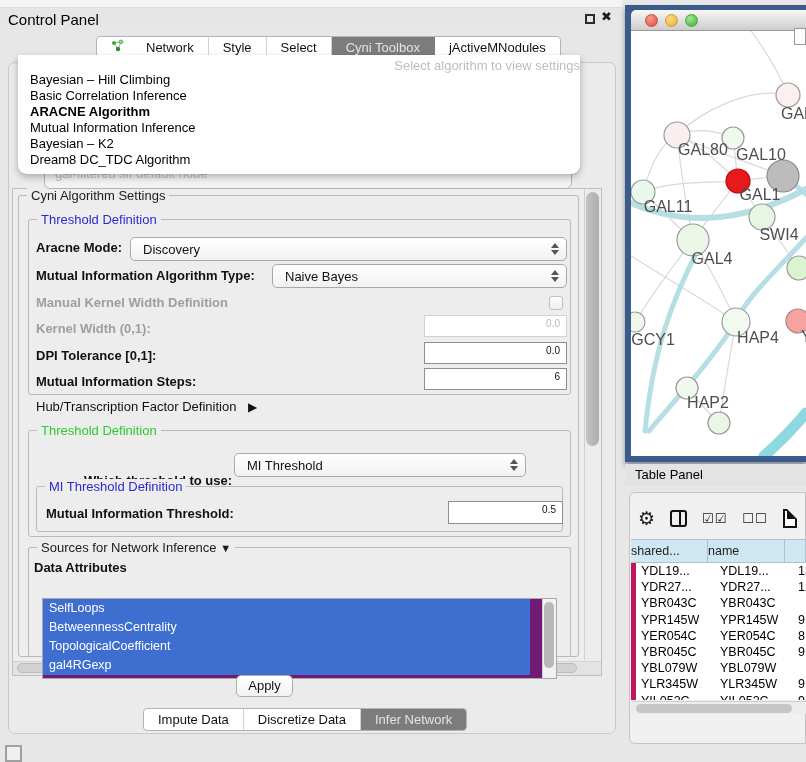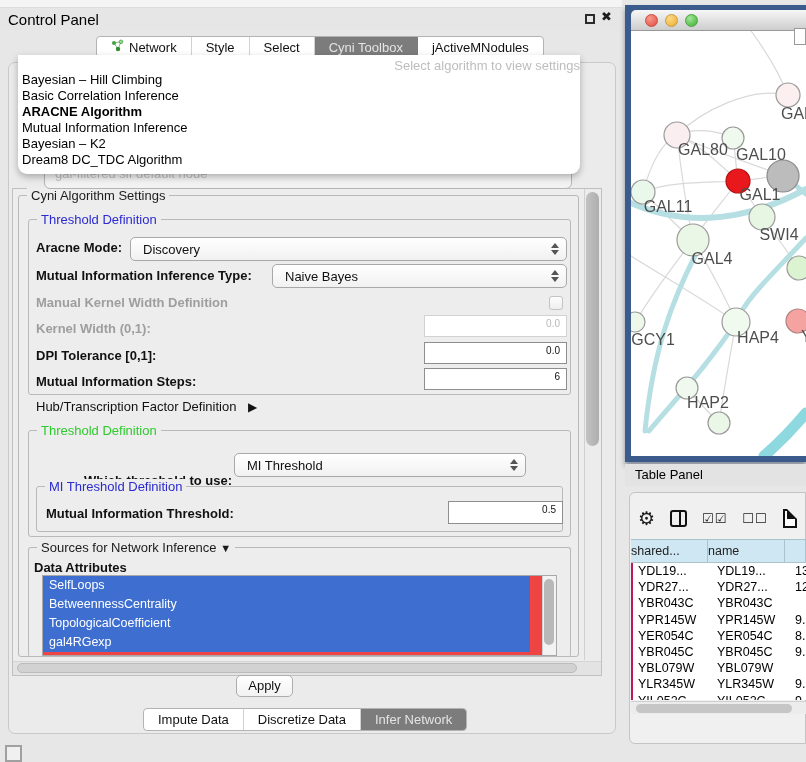--- a/index.html
+++ b/index.html
@@ -16,21 +16,21 @@
 .b{font-weight:bold}
 .dis{color:#9e9e9e}
 
 .topstrip{left:0;top:0;width:622px;height:8px;background:#f4f4f4;border-bottom:1px solid #dcdcdc}
 .titlebar{left:0;top:8px;width:622px;height:22px;background:#e6e6e6}
 .titlebar .t{position:absolute;left:8px;top:3px;font-size:15px;color:#000}
 .floatbtn{position:absolute;left:585px;top:6px;width:10px;height:10px;border:2px solid #2b2b2b;background:transparent}
 .closebtn{position:absolute;left:601px;top:1px;font-size:13px;font-weight:bold;color:#1c1c1c}
 
 .segbar{display:flex;align-items:stretch;background:#fff;border:1px solid #b3b3b3;border-radius:4px;overflow:hidden}
-.seg{display:flex;align-items:center;gap:5px;padding:0 14px;border-right:1px solid #d2d2d2;color:#111;font-size:13px;white-space:nowrap}
+.seg{display:flex;align-items:center;gap:22px;padding:0 14px;border-right:1px solid #d2d2d2;color:#111;font-size:13px;white-space:nowrap}
 .seg:last-child{border-right:none}
 .seg.sel{background:var(--tab-gray);color:#e4e4e4;border-right-color:var(--tab-gray)}
 
 .outerpanel{left:8px;top:62px;width:608px;height:672px;background:#ebebeb;border:1px solid #c9c9c9;border-radius:7px}
 .scrollbox{left:12px;top:188px;width:590px;height:488px;background:var(--panelbg);border:1px solid #c0c0c0}
 .vtrack{left:584px;top:189px;width:17px;height:471px;background:#ececec;border-left:1px solid #d0d0d0}
 .vthumb{left:586px;top:192px;width:13px;height:254px;background:linear-gradient(90deg,#c2c2c2,#aeaeae);border-radius:7px}
 .htrack{left:13px;top:661px;width:588px;height:14px;background:#e3e3e3;border-top:1px solid #d5d5d5}
 .hthumb{left:17px;top:663px;width:560px;height:10px;background:#d2d2d2;border:1px solid #bcbcbc;border-radius:6px}
 
@@ -41,25 +41,25 @@
 .spin{position:absolute;right:7px;top:50%;transform:translateY(-50%);display:flex;flex-direction:column;gap:2px}
 .spin i{width:0;height:0;border-left:4px solid transparent;border-right:4px solid transparent;display:block}
 .spin .up{border-bottom:5px solid #555}
 .spin .dn{border-top:5px solid #555}
 .tf{position:absolute;background:#fff;border:1px solid #8e8e8e;font-size:10px;text-align:right;padding:2px 6px}
 .tf.dis{border-color:#d2d2d2;color:#b9b9b9}
 .checkbox{position:absolute;width:14px;height:14px;border:1px solid #c3c3c3;border-radius:3px;background:linear-gradient(#fdfdfd,#eeeeee)}
 
 .dropdown{left:18px;top:55px;width:562px;height:119px;background:#fff;border-radius:0 0 9px 9px;box-shadow:0 3px 7px rgba(0,0,0,.28);z-index:50}
 .dd-ph{text-align:right;color:#bdbdbd;font-size:13px;padding-top:3px;height:17px}
-.dd-item{padding:0 4px;height:16px;line-height:16px;font-size:13px;color:#000;white-space:nowrap}
+.dd-item{padding:0 12px;height:16px;line-height:16px;font-size:13px;color:#000;white-space:nowrap}
 .dd-item.sel{font-weight:bold}
 .ghostcombo{left:44px;top:159px;width:528px;height:30px;border:1px solid #b4b4b4;border-radius:6px;background:#f2f2f2;color:#bfbfbf;padding:6px 0 0 10px;z-index:1;font-size:13px}
 
-.attrlist{left:42px;top:575px;width:515px;height:81px;background:#ef4444;border:1px solid #a8a8a8;overflow:hidden}
+.attrlist{left:42px;top:598px;width:515px;height:81px;background:#701a75;border:1px solid #a8a8a8;overflow:hidden}
 .attr{height:19px;line-height:19px;padding-left:6px;background:var(--sel-blue);color:#fff;font-size:12.5px;width:487px}
 .attr-sb{position:absolute;right:0;top:0;width:14px;height:100%;background:#f2f2f2;border-left:1px solid #d0d0d0}
 .attr-thumb{position:absolute;right:2px;top:3px;width:10px;height:66px;background:#b8b8b8;border-radius:5px}
 
 .btn{position:absolute;background:linear-gradient(#ffffff,#f2f2f2);border:1px solid #adadad;border-radius:5px;text-align:center;font-size:13px}
 
 .netframe{left:625px;top:5px;width:181px;height:457px;background:var(--frame-blue);box-shadow:0 4px 5px rgba(20,35,60,.45)}
 .nettitle{position:absolute;left:6px;top:5px;right:0;height:21px;background:linear-gradient(#f7f7f7,#cdcdcd);border-bottom:1px solid #999;border-radius:5px 0 0 0}
 .light{position:absolute;top:4px;width:13px;height:13px;border-radius:50%}
 .netcanvas{position:absolute;left:6px;top:26px;right:0;bottom:6px;background:#fff;overflow:hidden}
@@ -69,21 +69,21 @@
 .tp-title span{position:absolute;left:10px;top:3px;font-size:13px;color:#000}
 .tp-panel{left:629px;top:492px;width:177px;height:252px;background:#f0f0f0;border:1px solid #c4c4c4;border-radius:6px 0 0 6px}
 .tp-toolbar{position:absolute;left:8px;top:10px;right:0;height:30px;display:flex;align-items:center;gap:15px}
 .ticon{font-size:17px;color:#1a1a1a;line-height:1}
 .splitic{width:17px;height:17px;border:2px solid #111;border-radius:3px;position:relative}
 .splitic:before{content:"";position:absolute;left:50%;top:0;bottom:0;width:2px;background:#111}
 .fileic{width:14px;height:19px;border:2px solid #111;position:relative;background:#fff}
 .fileic:before{content:"";position:absolute;right:-2px;top:-2px;border:5px solid #f0f0f0;border-left-color:#111;border-bottom-color:#111}
 .thead{left:631px;top:539px;width:175px;height:24px;display:grid;grid-template-columns:77px 77px 21px;background:var(--th-blue);border:1px solid #a9c2cc;border-left:none}
 .thead div{border-right:1px solid #a9c2cc;font-size:12.5px;color:#222;padding:4px 6px 8px 0;overflow:hidden;white-space:nowrap}
-.tbody{left:631px;top:563px;width:175px;height:137px;background:#fff;overflow:hidden;border-left:2px solid #be185d}
+.tbody{left:631px;top:563px;width:175px;height:137px;background:#fff;overflow:hidden;border-left:5px solid #be185d}
 .trow{display:grid;grid-template-columns:79px 78px 18px;height:16.2px}
 .trow div{font-size:12.5px;line-height:16.2px;padding-left:5px;white-space:nowrap;overflow:hidden;color:#000}
 .tsb{left:631px;top:701px;width:175px;height:13px;background:#ececec;border-top:1px solid #cfcfcf}
 .tsb i{position:absolute;left:5px;top:2px;width:156px;height:9px;background:#c6c6c6;border-radius:5px;display:block}
 .cornerbtn{left:5px;top:745px;width:17px;height:17px;border:2px solid #a0a0a0;background:#f0f0f0}
 svg text{font-family:"Liberation Sans","DejaVu Sans",sans-serif}
 </style>
 </head>
 <body>
 
@@ -134,21 +134,21 @@
   <span class="legend" style="color:var(--title-blue)">Threshold Definition</span>
 </div>
 <span class="abs lbl b" style="left:36px;top:240px">Aracne Mode:</span>
 <div class="combo" style="left:130px;top:237px;width:437px;height:24px">
   <span>Discovery</span>
   <span class="spin">
       <i class="up"></i>
       <i class="dn"></i>
     </span>
 </div>
-<span class="abs lbl b" style="left:36px;top:268px">Mutual Information Inference Type:</span>
+<span class="abs lbl b" style="left:36px;top:268px">Mutual Information Algorithm Type:</span>
 <div class="combo" style="left:272px;top:264px;width:295px;height:24px">
   <span>Naive Bayes</span>
   <span class="spin">
       <i class="up"></i>
       <i class="dn"></i>
     </span>
 </div>
 <span class="abs lbl b dis" style="left:36px;top:295px">Manual Kernel Width Definition</span>
 <span class="checkbox" style="left:549px;top:296px"></span>
 <span class="abs lbl b dis" style="left:36px;top:321px">Kernel Width (0,1):</span>

